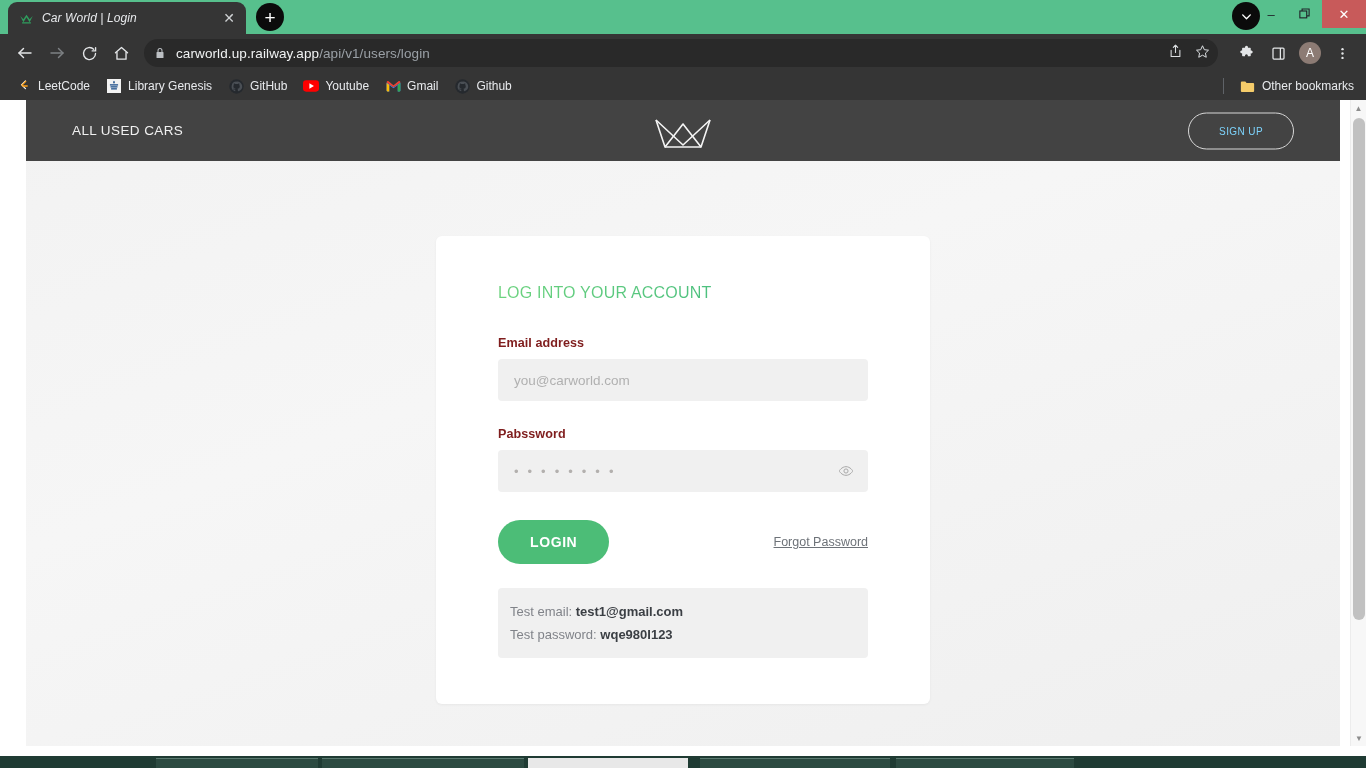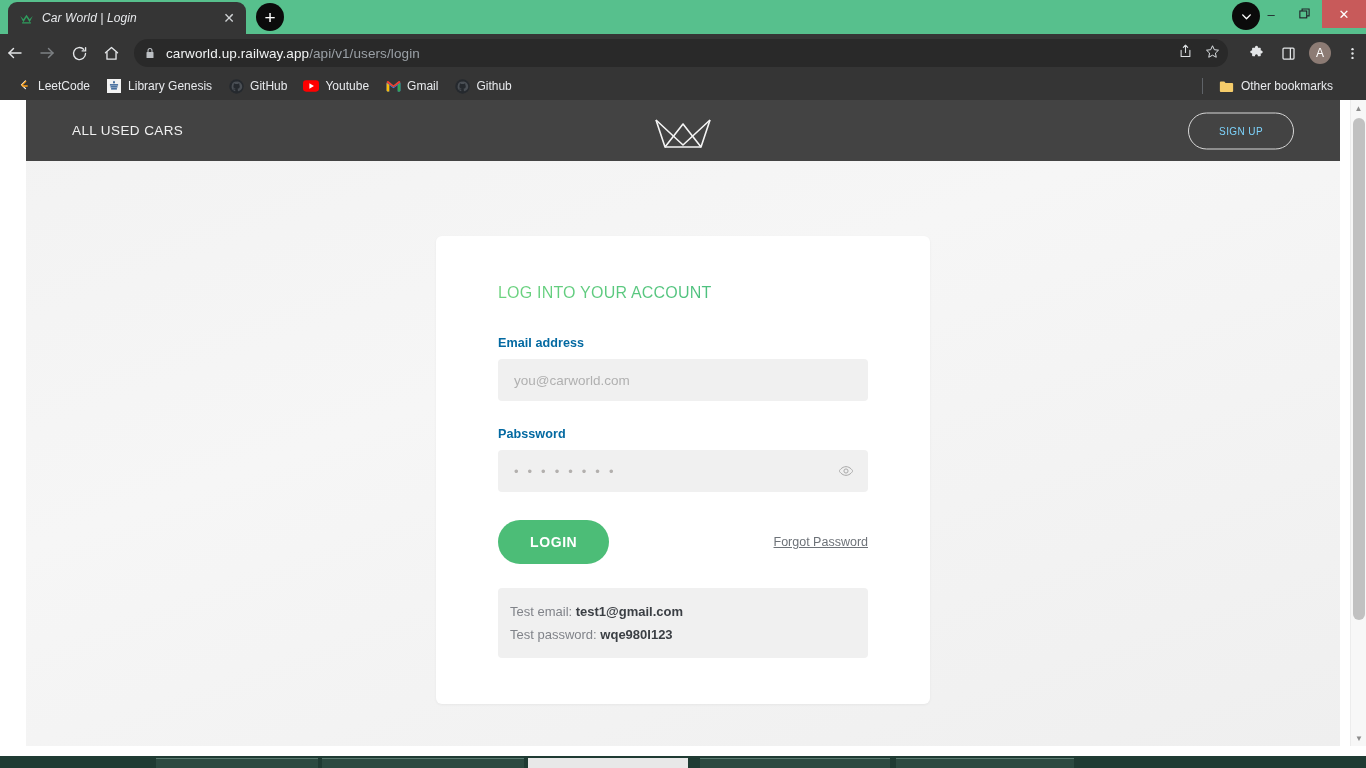--- a/index.html
+++ b/index.html
@@ -58,21 +58,21 @@
     display: flex; align-items: stretch;
   }
   .wincontrols div {
     width: 34px; display: flex; align-items: center; justify-content: center;
     color: #20242a; font-size: 13px;
   }
   .wincontrols .wc-close { background: #c85a5a; color: #fff; width: 44px; }
 
   .toolbar {
     height: 38px; background: #353535;
-    display: flex; align-items: center; padding: 0 0; gap: 2px;
+    display: flex; align-items: center; padding: 0 10px; gap: 2px;
   }
   .navbtn {
     width: 30px; height: 30px; display: flex; align-items: center;
     justify-content: center; color: #e4e6e8; border-radius: 50%;
   }
   .navbtn.disabled { color: #7d8184; }
   .omnibox {
     flex: 1 1 auto; height: 28px; margin: 0 8px 0 6px;
     background: #292929; border-radius: 14px;
     display: flex; align-items: center; padding: 0 10px; gap: 10px;
@@ -95,21 +95,21 @@
     height: 28px; background: #353535;
     display: flex; align-items: center; padding: 0 8px;
     position: relative;
   }
   .bm {
     display: flex; align-items: center; gap: 6px;
     padding: 3px 8px; border-radius: 4px;
     color: #e8eaed; font-size: 12px; white-space: nowrap;
   }
   .bm .bmicon { width: 16px; height: 16px; display: flex; align-items: center; justify-content: center; flex: 0 0 16px; }
-  .bm-right { position: absolute; right: 25px; display: flex; align-items: center; gap: 8px; }
+  .bm-right { position: absolute; right: 4px; display: flex; align-items: center; gap: 8px; }
   .bm-sep { width: 1px; height: 16px; background: #5f6368; }
 
   
   .viewport {
     position: absolute; left: 0; top: 100px;
     width: 1366px; height: 646px;
     background: #ffffff; overflow: hidden;
   }
   .page {
     position: absolute; left: 26px; top: 0;
@@ -143,21 +143,21 @@
     box-shadow: 0 1px 3px rgba(0,0,0,.05);
   }
   .card-title {
     font-size: 16px; font-weight: 400; letter-spacing: .2px;
     background: linear-gradient(90deg,#6dd37f 0%,#35b37e 100%);
     -webkit-background-clip: text; background-clip: text;
     -webkit-text-fill-color: transparent; color: #4cbe81;
     margin-bottom: 34px;
   }
   .field-label {
-    font-size: 12.6px; font-weight: bold; color: #0369a1;
+    font-size: 12.6px; font-weight: bold; color: #7f1d1d;
     margin-bottom: 9px; letter-spacing: .05px;
   }
   .input-box {
     height: 42px; background: #f0f0f0; border-radius: 4px; border: none;
     width: 100%; padding: 0 16px; font-size: 13.5px; color: #777;
     display: flex; align-items: center; position: relative;
   }
   .input-box .ph { color: #b0b0b0; font-size: 13.5px; }
   .input-box .dots { color: #b3b0ae; letter-spacing: 3.2px; font-size: 13px; }
   .eye {

